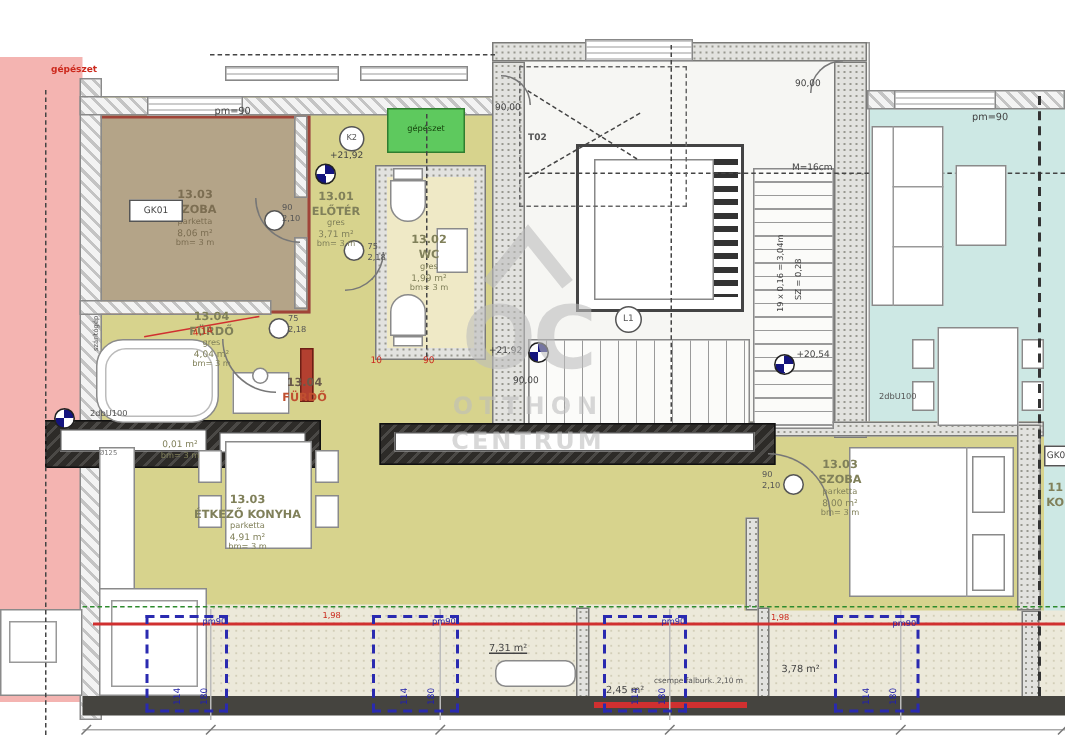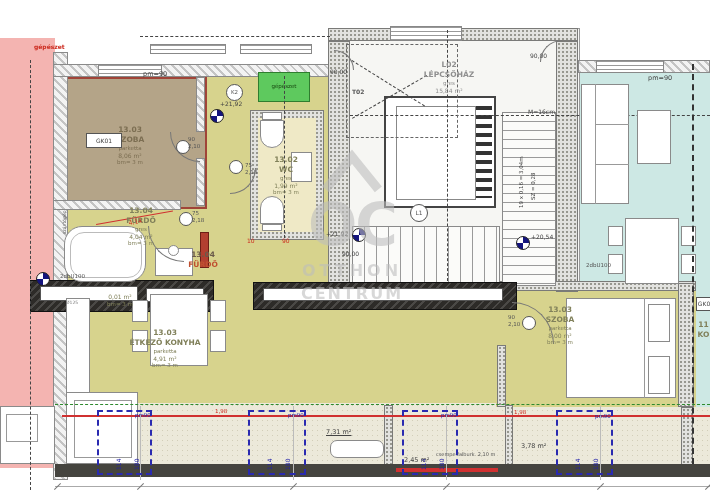--- a/index.html
+++ b/index.html
@@ -203,20 +203,27 @@
     <span class="a vrot bluetxt" style="left:34px;top:58px;font-size:6px;">180</span>
   </div>
 
   <div class="a rlabel brown-lbl" style="left:80px;top:125px;width:100px;">
     <div class="rid">13.03</div>
     <div class="rname">SZOBA</div>
     <div class="rfin">parketta</div>
     <div class="rarea">8,06 m²</div>
     <div class="rh">bm= 3 m</div>
   </div>
+  <div class="a rlabel" style="left:196px;top:126px;width:56px;">
+    <div class="rid">13.01</div>
+    <div class="rname">ELŐTÉR</div>
+    <div class="rfin">gres</div>
+    <div class="rarea">3,71 m²</div>
+    <div class="rh">bm= 3 m</div>
+  </div>
   <div class="a rlabel" style="left:258px;top:155px;width:56px;">
     <div class="rid">13.02</div>
     <div class="rname">WC</div>
     <div class="rfin">gres</div>
     <div class="rarea">1,99 m²</div>
     <div class="rh">bm= 3 m</div>
   </div>
   <div class="a rlabel" style="left:112px;top:206px;width:58px;">
     <div class="rid">13.04</div>
     <div class="rname">FÜRDŐ</div>
@@ -238,26 +245,20 @@
     <div class="rfin">parketta</div>
     <div class="rarea">4,91 m²</div>
     <div class="rh">bm= 3 m</div>
   </div>
   <div class="a rlabel" style="left:530px;top:305px;width:60px;">
     <div class="rid">13.03</div>
     <div class="rname">SZOBA</div>
     <div class="rfin">parketta</div>
     <div class="rarea">8,00 m²</div>
     <div class="rh">bm= 3 m</div>
-  </div>
-  <div class="a rlabel gray-lbl" style="left:413px;top:60px;width:72px;">
-    <div class="rid">L02</div>
-    <div class="rname">LÉPCSŐHÁZ</div>
-    <div class="rfin">gres</div>
-    <div class="rarea">15,84 m²</div>
   </div>
   <div class="a rlabel" style="left:697px;top:320px;width:13px;overflow:hidden;">
     <div class="rid">11</div>
     <div class="rname">KO</div>
   </div>
 
   <span class="a tiny redtxt" style="left:34px;top:43px;font-size:6px;font-weight:bold;">gépészet</span>
   <span class="a tiny" style="left:143px;top:70px;font-size:6.5px;">pm=90</span>
   <span class="a tiny" style="left:648px;top:74px;font-size:6.5px;">pm=90</span>
   <span class="a tiny" style="left:220px;top:100px;">+21,92</span>

